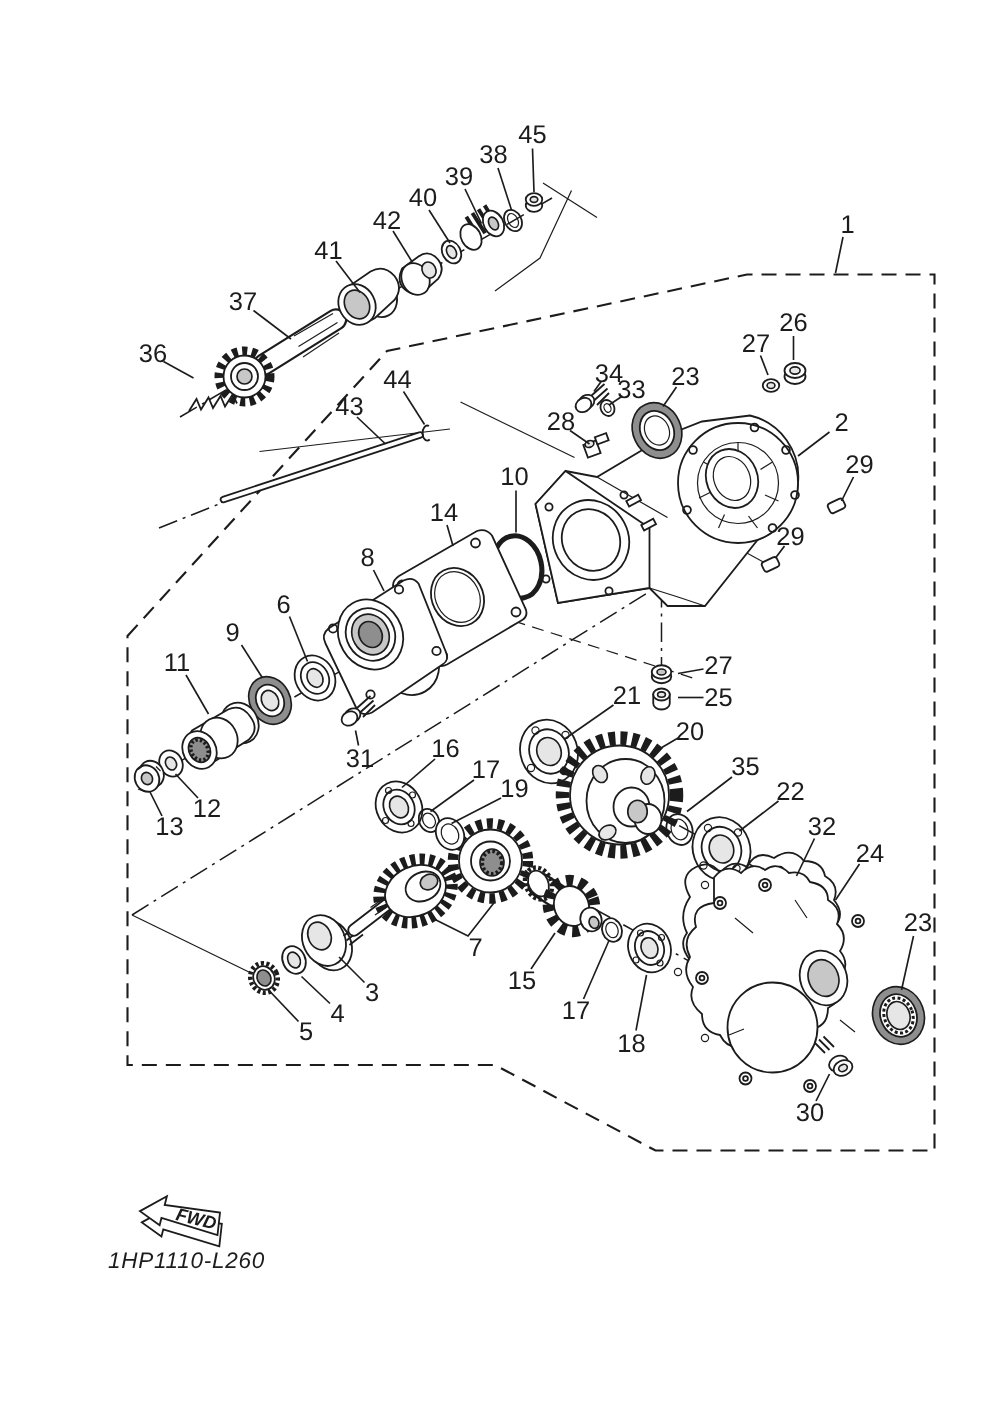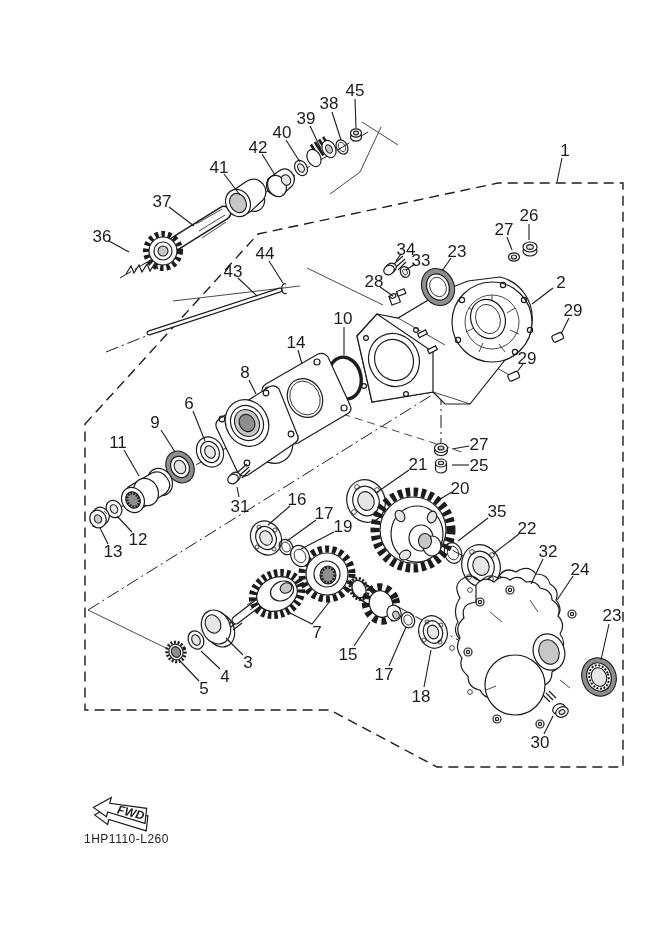--- a/index.html
+++ b/index.html
@@ -12,22 +12,22 @@
   .fw{fill:#fff;stroke:var(--ink);stroke-width:1.2;}
   .fg{fill:#e6e6e6;stroke:var(--ink);stroke-width:1.1;}
   .fm{fill:#c7c7c7;stroke:var(--ink);stroke-width:1.1;}
   .fd{fill:#8e8e8e;stroke:var(--ink);stroke-width:1.1;}
   .bdash{fill:none;stroke:var(--ink);stroke-width:1.4;stroke-dasharray:10 6;}
   .cdot{fill:none;stroke:var(--ink);stroke-width:1;stroke-dasharray:13 4 2 4;}
   .teeth{fill:none;stroke:var(--ink);}
   .leader{fill:none;stroke:var(--ink);stroke-width:1.1;}
   .callout{fill:var(--ink);font-family:"Liberation Sans",sans-serif;font-size:17px;
            text-anchor:middle;dominant-baseline:central;}
-  #code-label{position:absolute;left:84px;top:832px;font-size:12px;color:var(--ink);
-              letter-spacing:.5px;font-family:"Liberation Sans",sans-serif;}
+  #code-label{position:absolute;left:72px;top:832px;font-size:15px;color:var(--ink);
+              letter-spacing:.5px;font-family:"Liberation Sans",sans-serif;font-style:italic;}
   .fwdtxt{font-family:"Liberation Sans",sans-serif;font-size:12px;font-weight:bold;
           font-style:italic;fill:var(--ink);}
 </style>
 </head>
 <body>
 
 <div id="stage">
 <svg id="art" width="660" height="934" viewBox="0 0 660 934">
 
   <polygon class="bdash" points="85,424 258,234 498,183 623,183 623,767 437,767 330,710 85,710"></polygon>

